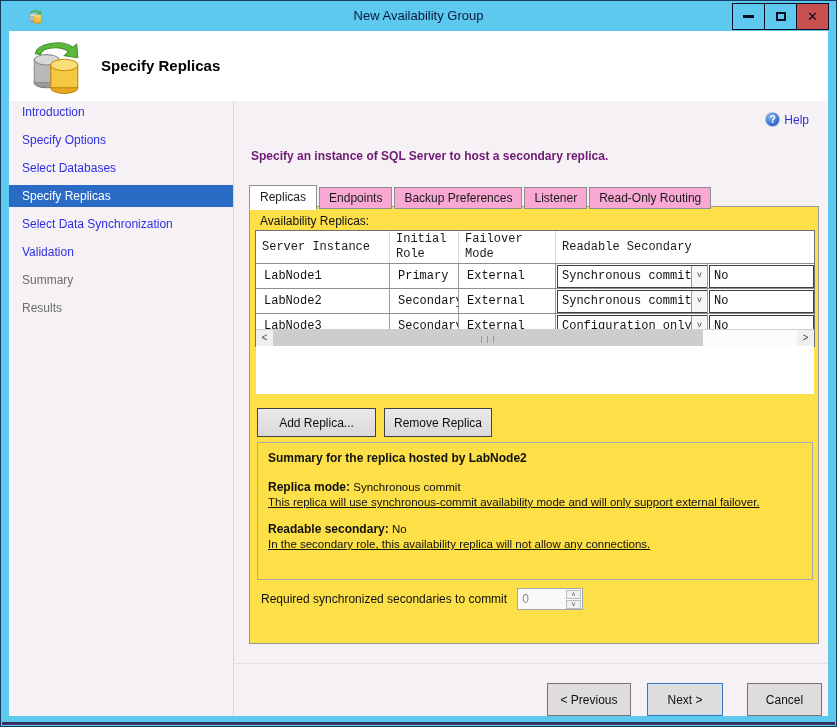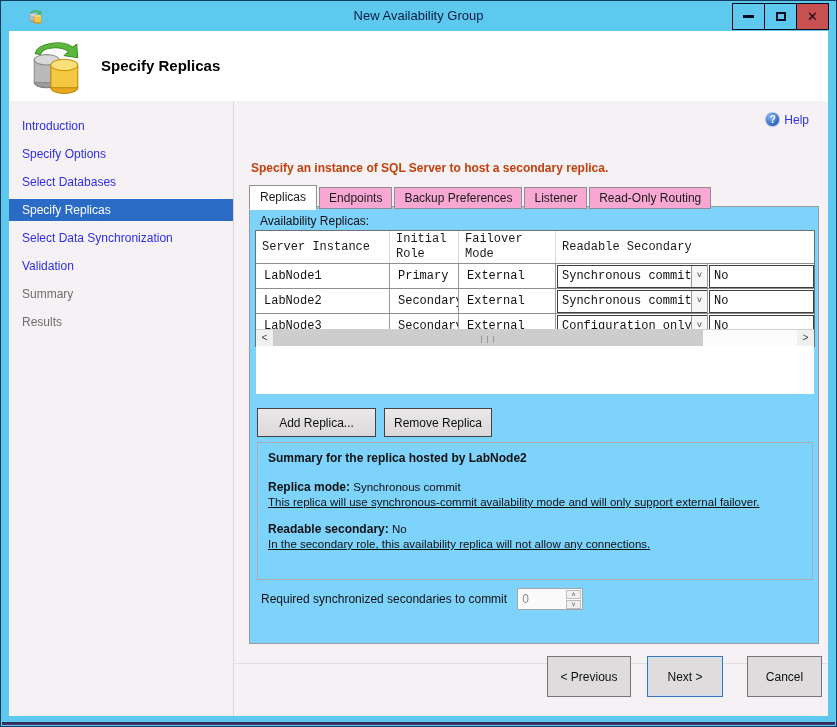--- a/index.html
+++ b/index.html
@@ -24,46 +24,46 @@
   .glyph-max { width:10px; height:9px; border:2px solid #0A0A23; background:transparent; }
   .glyph-close { font-size:13px; font-weight:bold; color:#0A0A23; line-height:1; }
 
   
   .header-band { position:absolute; left:8px; right:8px; top:30px; height:70px; background:#FFFFFF; }
   .header-icon { position:absolute; left:22px; top:6px; }
   .header-title { position:absolute; left:92px; top:26px; font-size:15px; font-weight:bold; color:#000; }
 
   
   .sidebar { position:absolute; left:8px; top:100px; width:225px; bottom:10px;
-    background:#F5F1F4; border-right:1px solid #DCD6DA; padding-top:14px; }
+    background:#F5F1F4; border-right:1px solid #DCD6DA; }
   .nav-item { height:22px; margin-bottom:6px; display:flex; align-items:center;
     padding-left:13px; font-size:12px; color:#2F2FE2; cursor:pointer; white-space:nowrap; }
   .nav-item.selected { background:#2A6BC6; color:#FFFFFF; cursor:default; }
   .nav-item.disabled { color:#6E6E6E; cursor:default; }
 
   
   .main { position:absolute; left:233px; top:100px; right:8px; bottom:10px; background:#F5F1F4; }
   .help { position:absolute; top:11px; right:19px; display:flex; align-items:center; gap:4px;
     font-size:12px; color:#2F2FE2; cursor:pointer; }
   .help-icon { width:15px; height:15px; border-radius:50%;
     background:radial-gradient(circle at 35% 30%, #85B8F0, #2A5FC4 75%);
     border:1px solid #A8BEE4; color:#fff; font-size:10px; font-weight:bold;
     display:flex; align-items:center; justify-content:center; }
-  .instruction { position:absolute; left:17px; top:60px; font-size:12px; font-weight:bold; color:#c2410c; }
+  .instruction { position:absolute; left:17px; top:48px; font-size:12px; font-weight:bold; color:#701a75; }
 
   
   .tabs { position:absolute; left:15px; top:84px; display:flex; align-items:flex-end; z-index:2; }
   .tab { font-size:12px; color:#1A1A1A; background:#f9a8d4; border:1px solid #8F8F8F;
     padding:3px 9px 3px 9px; margin-right:2px; cursor:pointer; white-space:nowrap; }
   .tab.active { background:#FFFFFF; border-bottom:1px solid #FFFFFF; padding:4px 10px 5px 10px;
     position:relative; margin-bottom:-1px; z-index:3; cursor:default; }
 
   
   .groupbox { position:absolute; left:15px; top:105px; width:570px; height:438px;
-    border:1px solid #9A9A9A; background:#7dd3fc; z-index:1; }
+    border:1px solid #9A9A9A; background:#fde047; z-index:1; }
   .avail-label { position:absolute; left:10px; top:7px; font-size:12px; color:#101010; }
 
   
   .table-wrap { position:absolute; left:5px; top:23px; width:560px; height:117px;
     border:1px solid #707070; background:#FFFFFF;font-family:Liberation Mono, monospace; }
   .trow { display:flex; width:100%; }
   .thead { height:33px; border-bottom:1px solid #8E8E8E; }
   .th { display:flex; align-items:center; padding-left:6px; font-size:12px; color:#1A1A1A;
     border-right:1px solid #D8D8D8; overflow:hidden; white-space:nowrap; }
   .th .wrap2 { white-space:normal; max-width:52px; line-height:1.25; }
@@ -109,21 +109,21 @@
   .required-row { position:absolute; left:11px; top:381px; display:flex; align-items:center; font-size:12px; color:#101010; }
   .spinner { width:66px; height:22px; margin-left:10px; border:1px solid #A6A6A6;
     background:#FBFAFB; display:flex; }
   .spin-value { flex:1; padding:3px 0 0 4px; font-size:12px; color:#8A8A8A; }
   .spin-btns { width:17px; display:flex; flex-direction:column; padding:1px; gap:1px; }
   .spin-btn { flex:1; background:#F1EFF0; border:1px solid #BDBDBD; display:flex;
     align-items:center; justify-content:center; font-size:7px; color:#555; cursor:pointer; }
 
   
   .footer-line { position:absolute; left:0; right:0; top:562px; border-top:1px solid #E4DFE2; }
-  .fbtn { position:absolute; top:555px; height:41px; font-size:12px; color:#101010;
+  .fbtn { position:absolute; top:582px; height:33px; font-size:12px; color:#101010;
     background:#DFDCDD; border:1px solid #757575; display:flex; align-items:center; justify-content:center; cursor:pointer; }
   .prev-btn { left:313px; width:84px; }
   .next-btn { left:413px; width:76px; border:1px solid #3B77BC; box-shadow:inset 0 0 0 1px #CFE2F5; }
   .cancel-btn { left:513px; width:75px; }
 </style>
 </head>
 <body>
 
 <div class="frame">
 

